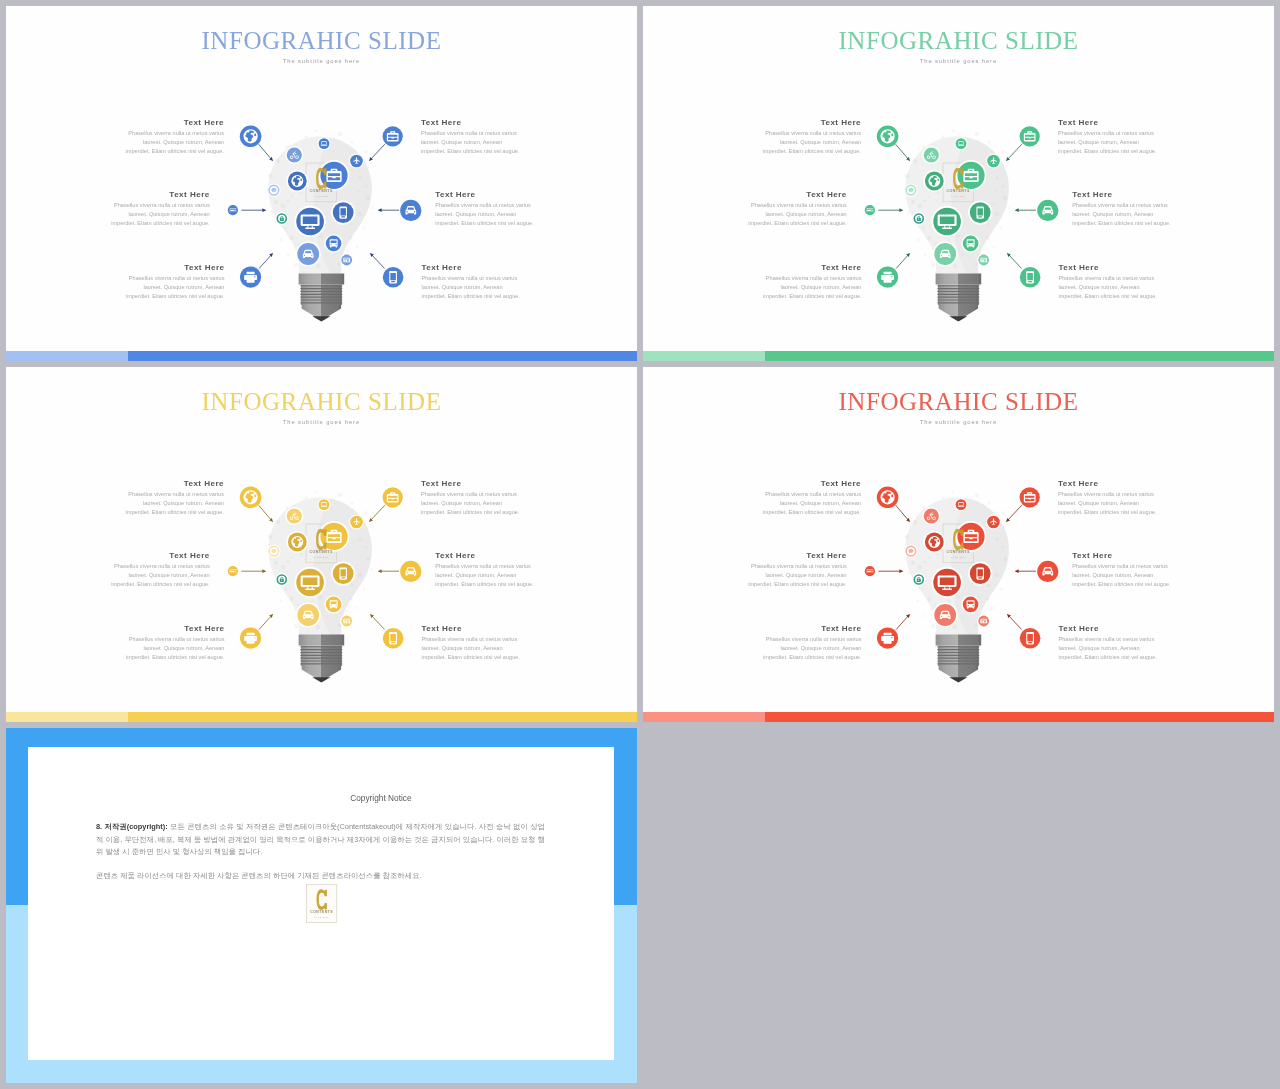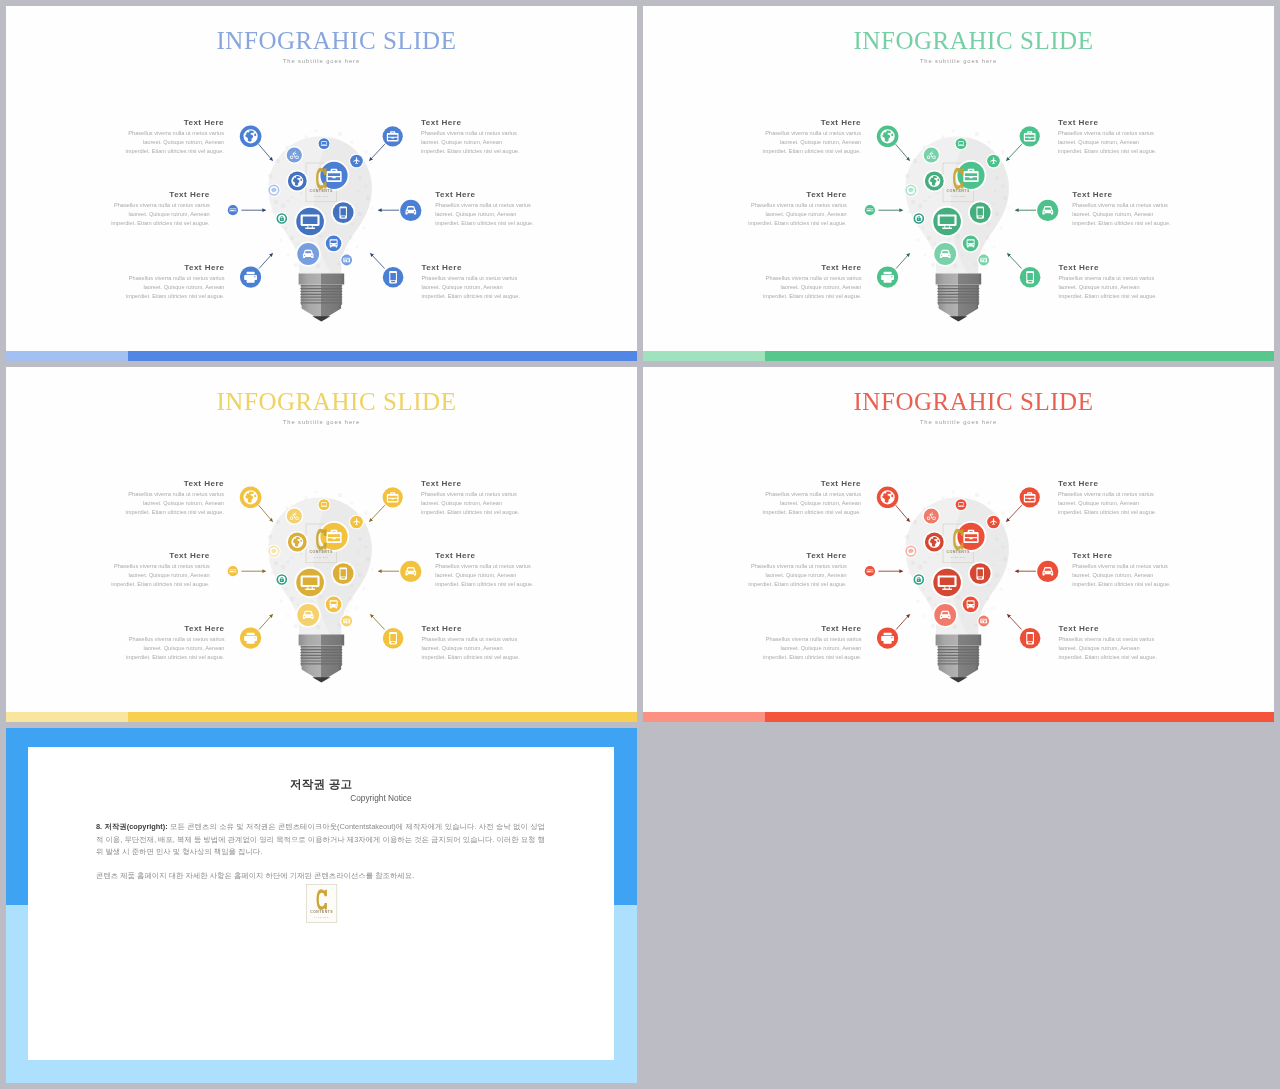--- a/index.html
+++ b/index.html
@@ -7,21 +7,21 @@
        font-family:"Liberation Sans",sans-serif;}
   .page{position:absolute;left:0;top:0;width:1280px;height:1089px;}
   .slide{position:absolute;background:#fefefe;overflow:hidden;}
   .s1{left:6px;top:6px;width:631px;height:355px;}
   .s2{left:643px;top:6px;width:631px;height:355px;}
   .s3{left:6px;top:367px;width:631px;height:355px;}
   .s4{left:643px;top:367px;width:631px;height:355px;}
   .s5{left:6px;top:728px;width:631px;height:355px;}
 
   .title{position:absolute;left:0;top:22px;width:631px;text-align:center;
-         font-family:"Liberation Serif",serif;font-size:25px;letter-spacing:.55px;line-height:25px;padding-left:15px;}
+         font-family:"Liberation Serif",serif;font-size:25px;letter-spacing:.55px;line-height:25px;}
   .subtitle{position:absolute;left:0;top:50px;width:631px;text-align:center;
             font-size:5.8px;color:#9a9a9a;letter-spacing:0.9px;line-height:10px;}
   .txtblk{position:absolute;width:101px;}
   .txtblk .h{font-family:Liberation Sans, sans-serif;font-weight:bold;font-size:8.1px;
              color:#555;line-height:11.5px;letter-spacing:.45px;}
   .txtblk .p{font-size:5.62px;color:#ababab;line-height:9.35px;}
   .tl{text-align:right;}
   .tr{text-align:left;}
   .bottombar{position:absolute;left:0;bottom:0;width:631px;height:10px;}
   .bottombar .lt{position:absolute;left:0;top:0;width:122px;height:10px;}
@@ -831,25 +831,24 @@
             <div class="h">Text Here</div>
             <div class="p">Phasellus viverra nulla ut metus varius laoreet. Quisque rutrum, Aenean imperdiet. Etiam ultricies nisi vel augue.</div>
           </div><div class="bottombar">
           <div class="lt" style="background:#fa9182"></div>
           <div class="dk" style="background:#f5543c"></div>
         </div></div>
     <div class="slide s5">
     <div class="band-top"></div>
     <div class="band-bot"></div>
     <div class="paper">
-      <div class="cp-title">저작권 공고</div>
       <div class="cp-sub">Copyright Notice</div>
       <div class="cp-body">
         <p><b>8. 저작권(copyright):</b> 모든 콘텐츠의 소유 및 저작권은 콘텐츠테이크아웃(Contentstakeout)에 제작자에게 있습니다. 사전 승낙 없이 상업적 이용, 무단전재, 배포, 복제 등 방법에 관계없이 영리 목적으로 이용하거나 제3자에게 이용하는 것은 금지되어 있습니다. 이러한 요청 행위 발생 시 준하면 민사 및 형사상의 책임을 집니다.</p>
-        <p>콘텐츠 제품 홈페이지 대한 자세한 사항은 홈페이지 하단에 기재된 콘텐츠라이선스를 참조하세요.</p>
+        <p>콘텐츠 제품 라이선스에 대한 자세한 사항은 콘텐츠의 하단에 기재된 콘텐츠라이선스를 참조하세요.</p>
       </div>
       <svg class="wmsvg" width="587" height="308" viewBox="0 0 587 308">
           <g opacity="0.95">
     <rect x="278.5" y="137.5" width="30.3" height="38" fill="#fcfbf7" fill-opacity="0.82" stroke="#cdc6b3" stroke-width="0.55"></rect>
     <g transform="translate(288.56,142.71) scale(0.1036,0.1165)">
       <path d="M100 0v56H78C76 37 66 26 51 26 31 26 22 43 22 85s9 59 29 59c15 0 25-11 27-30h22v56H78v-13c-9 11-21 17-35 17C17 174 0 139 0 85S17-4 43-4c14 0 26 6 35 17V0z" fill="#c9a22b"></path>
     </g>
     <text x="293.6" y="165.8" font-family="Liberation Sans, sans-serif" font-size="3.53" font-weight="bold" fill="#6a5b30" text-anchor="middle" letter-spacing="0.42" opacity="0.75">CONTENTS</text>
     <text x="293.6" y="170.6" font-family="Liberation Sans, sans-serif" font-size="2.36" fill="#a0936c" text-anchor="middle" letter-spacing="0.38" opacity="0.7">TAKE OUT</text>
   </g>

